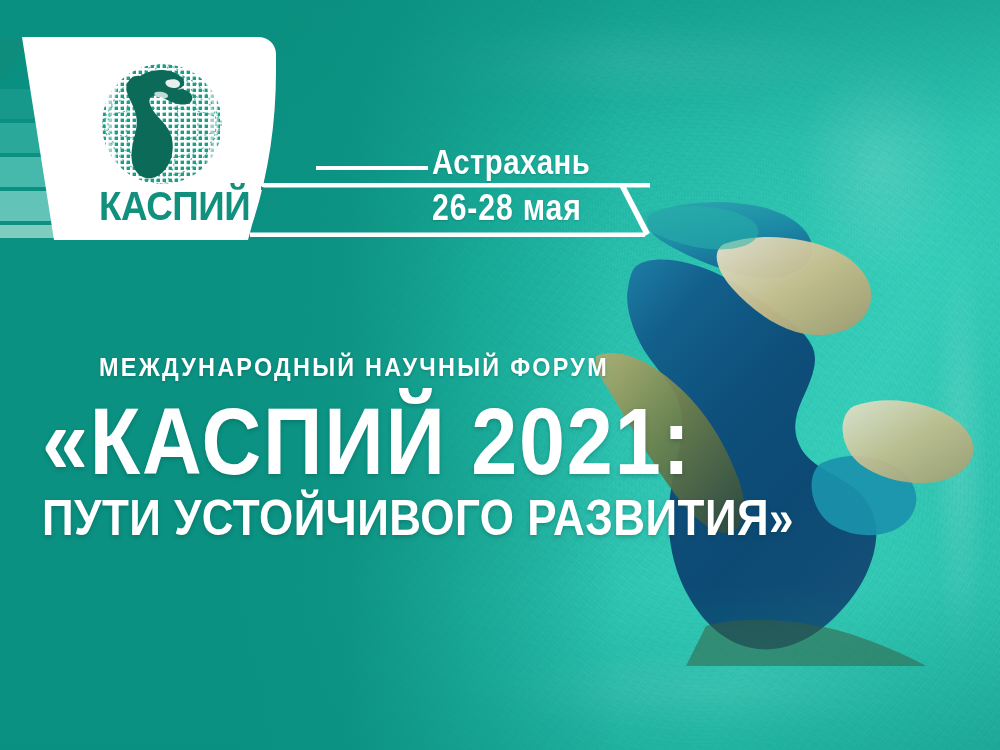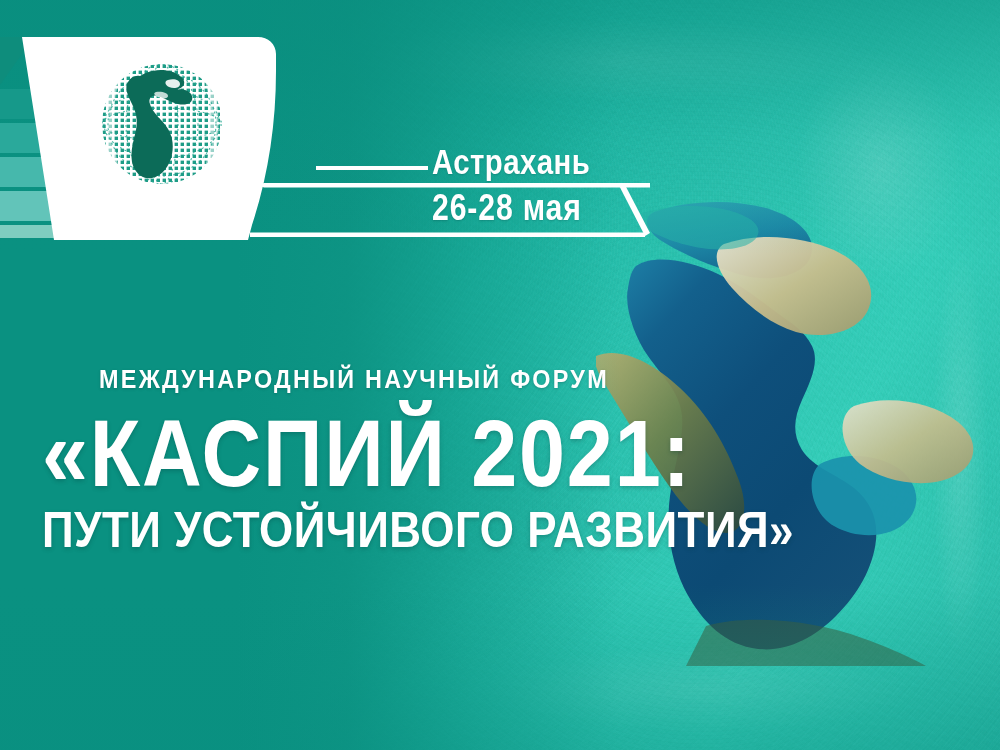--- a/index.html
+++ b/index.html
@@ -134,21 +134,21 @@
     font-family:"Liberation Sans", sans-serif;
     font-weight:700;font-size:36px;line-height:36px;
     color:#ffffff;letter-spacing:1px;
     transform:scaleX(.84);transform-origin:left top;
     white-space:nowrap;
     text-shadow:0 1px 2px rgba(0,50,50,.22);
   }
 
   
   .headline{
-    position:absolute;left:0;top:364px;width:700px;
+    position:absolute;left:0;top:352px;width:700px;
   }
   .kicker{
     font-family:"Liberation Sans", sans-serif;
     font-weight:700;
     font-size:26px;line-height:30px;
     letter-spacing:2.5px;
     color:#ffffff;
     white-space:nowrap;
     transform:scaleX(.9);transform-origin:center top;
     text-align:center;
@@ -340,20 +340,27 @@
              C 42 62, 40 54, 36 46
              C 32 38, 28 30, 32 24
              C 35 19, 39 17, 44 18 Z"></path>
 
         <path fill="#ffffff" opacity=".9" d="M72 22 C 78 20, 84 22, 84 26 C 84 30, 78 31, 73 29 C 69 27, 68 23, 72 22 Z"></path>
         <path fill="#ffffff" opacity=".75" d="M60 34 C 66 33, 72 35, 72 38 C 72 41, 66 41, 62 39 C 58 37, 57 35, 60 34 Z"></path>
       </g>
     </svg>
   </div>
 
+  <div class="wordmark">
+    <span class="kaspiy">КАСПИЙ</span>
+    <span class="year-stack">
+      <span class="year-bar"></span>
+      <span class="year">2021</span>
+    </span>
+  </div>
 
   <div class="line-top"></div>
 
   <div class="date-banner">
     <svg width="400" height="58" viewBox="0 0 400 58" xmlns="http://www.w3.org/2000/svg">
 
       <path fill="#ffffff" d="M14 0 L400 0 L400 4.5 L14 4.5 L8 2.2 Z"></path>
 
       <path fill="#ffffff" d="M374 0 L400 50 L395 53 L369 2.5 Z"></path>
 

